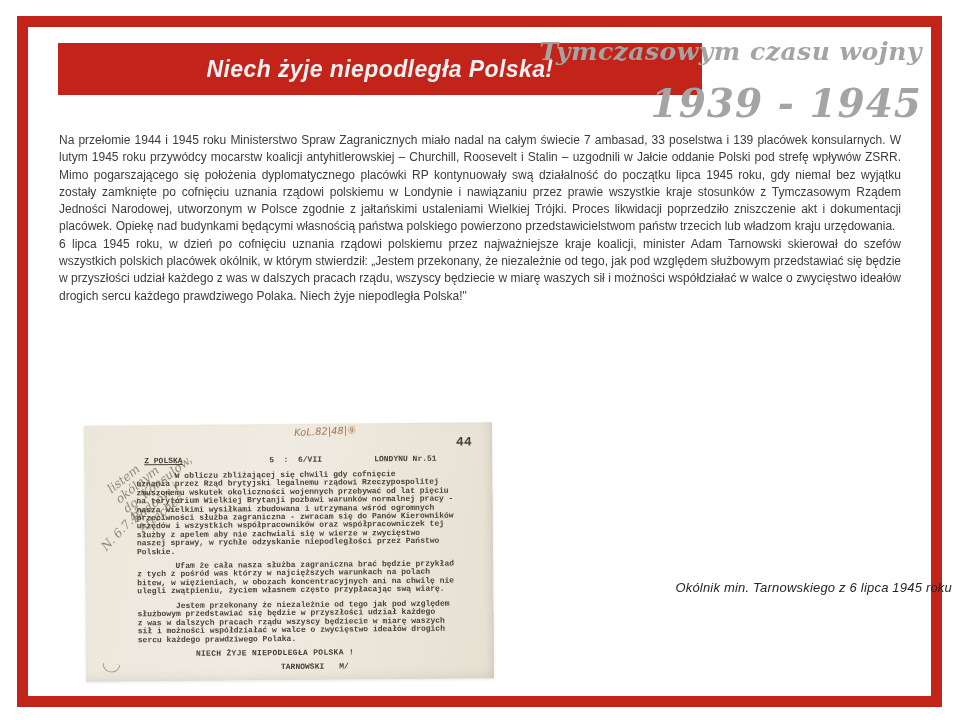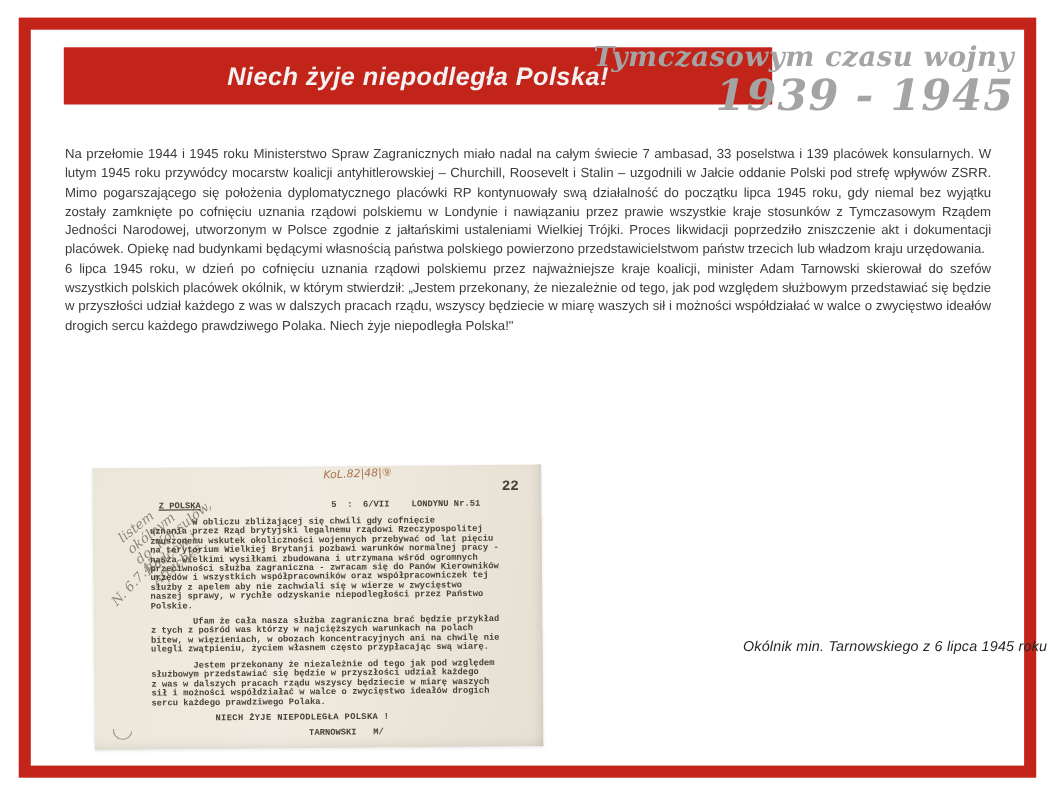--- a/index.html
+++ b/index.html
@@ -48,20 +48,21 @@
   }
   .brand-line1{
     font-size:25px;
     line-height:28px;
     letter-spacing:.5px;
   }
   .brand-line2{
     font-size:39px;
     line-height:42px;
     letter-spacing:1px;
+    margin-top:16px;
   }
   .body-text{
     position:absolute;
     left:59px;top:116px;width:842px;
     color:#3c3c3c;
     font-size:12px;
     line-height:17.3px;
     text-align:justify;
     text-align-last:left;
     margin-top:16px;
@@ -108,21 +109,21 @@
   .doc-pagenum{
     position:absolute;left:372px;top:12px;
     font-size:13px;font-weight:bold;
   }
   .doc-header{
     position:absolute;left:0;top:31px;width:100%;
     font-size:8px;font-weight:bold;
     white-space:pre;
   }
   .doc-origin{position:absolute;left:60px;top:0;text-decoration:underline;}
-  .doc-dispatch{position:absolute;left:185px;top:0;margin-left:32px;}
+  .doc-dispatch{position:absolute;left:185px;top:0;}
   .doc-circular{position:absolute;left:290px;top:0;}
   .doc-circular .nr{}
   .doc-paragraph{
     position:absolute;left:52px;
     font-size:8px;font-weight:bold;line-height:8.4px;
     white-space:pre;
   }
   .doc-p1{top:47px;}
   .doc-p2{top:137px;}
   .doc-p3{top:177px;}
@@ -171,21 +172,21 @@
 </div>
 
 <div class="document">
   <div class="hw-note">listem
 okólnym
 do: Konsulów,
 Radców i
 Attachés</div>
   <div class="hw-date">N. 6.7.45</div>
   <div class="hw-ref">KoL.82|48|⑨</div>
-  <div class="doc-pagenum">22</div>
+  <div class="doc-pagenum">44</div>
 
   <div class="doc-header">
     <span class="doc-origin">Z POLSKA</span>
     <span class="doc-dispatch">5  :  6/VII</span>
     <span class="doc-circular"><span>LONDYNU </span><span class="nr">Nr.51</span></span>
   </div>
 
   <div class="doc-paragraph doc-p1">        W obliczu zbliżającej się chwili gdy cofnięcie
 uznania przez Rząd brytyjski legalnemu rządowi Rzeczypospolitej
 zmuszonemu wskutek okoliczności wojennych przebywać od lat pięciu

